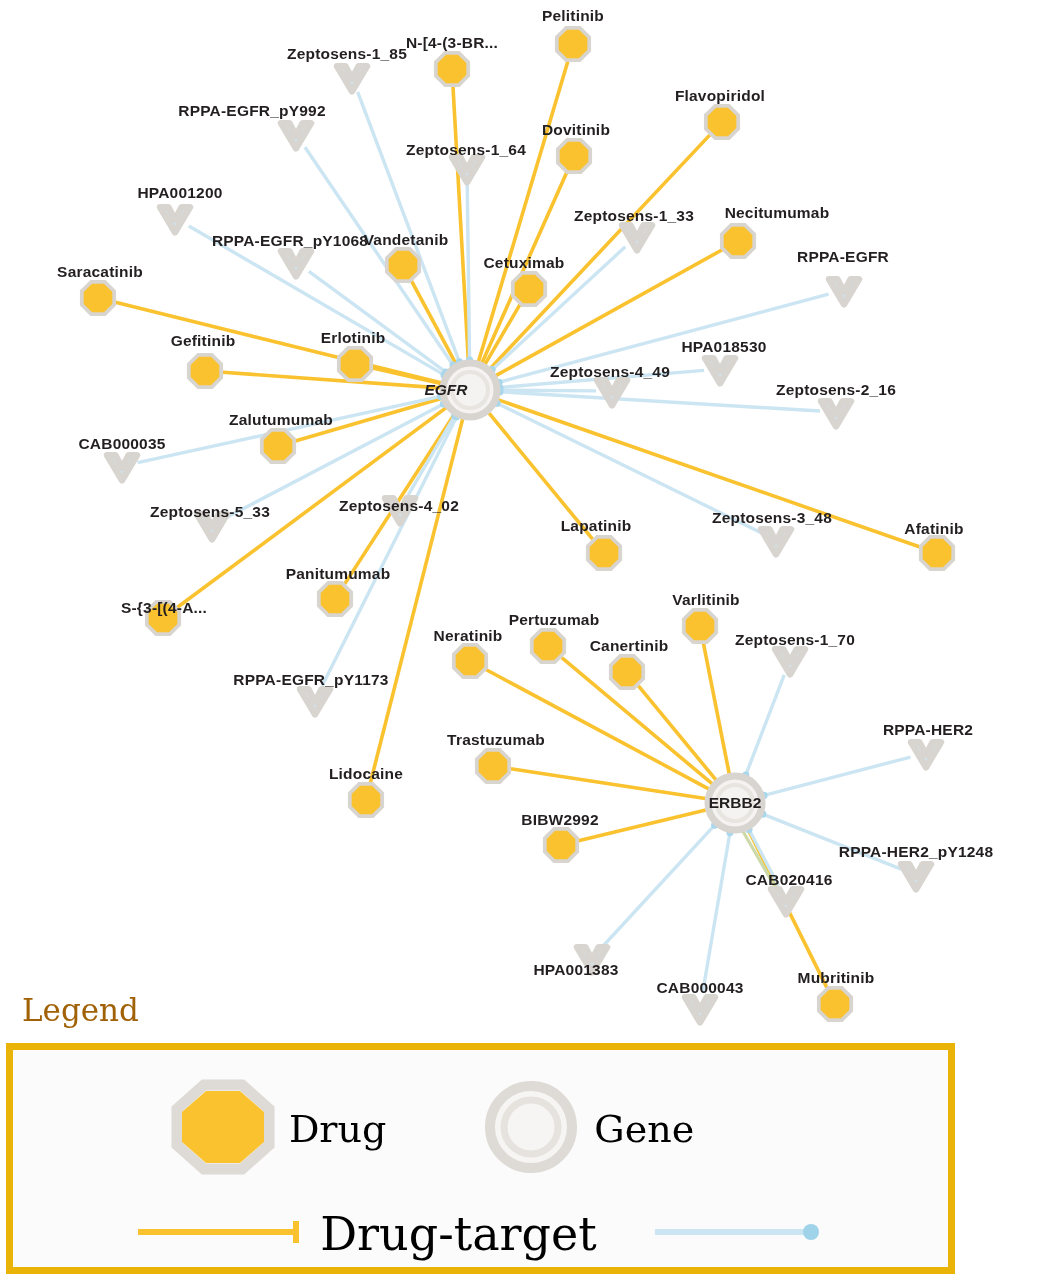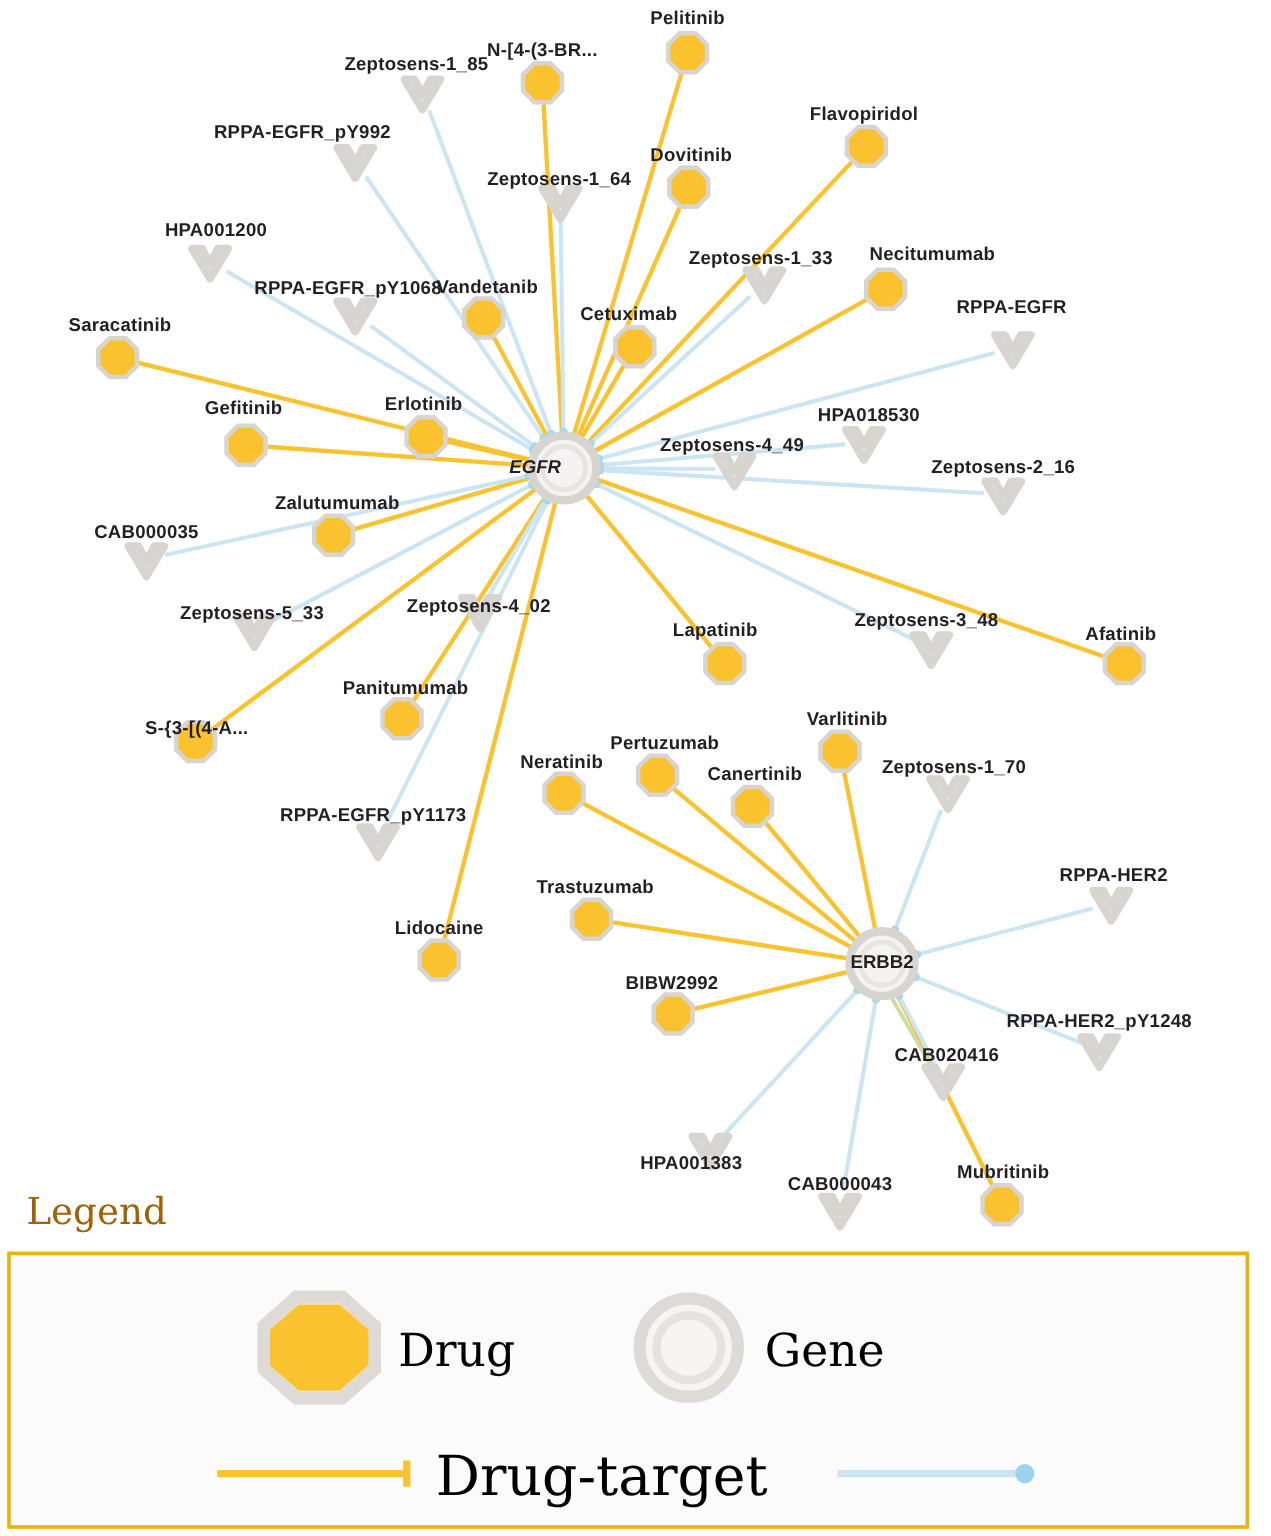--- a/index.html
+++ b/index.html
@@ -48,23 +48,23 @@
     left: 22px;
     top: 992px;
     font-family: "DejaVu Serif", serif;
     font-size: 31px;
     color: #a16207;
   }
   #legend-box {
     position: absolute;
     left: 6px;
     top: 1043px;
-    width: 1035px;
+    width: 949px;
     height: 231px;
-    border: 3px solid #eab308;
+    border: 7px solid #eab308;
     background: #fbfbfb;
   }
   .legend-row1 {
     position: absolute;
     left: 0; top: 24px;
     width: 100%;
     height: 110px;
     display: flex;
     align-items: center;
     justify-content: center;

